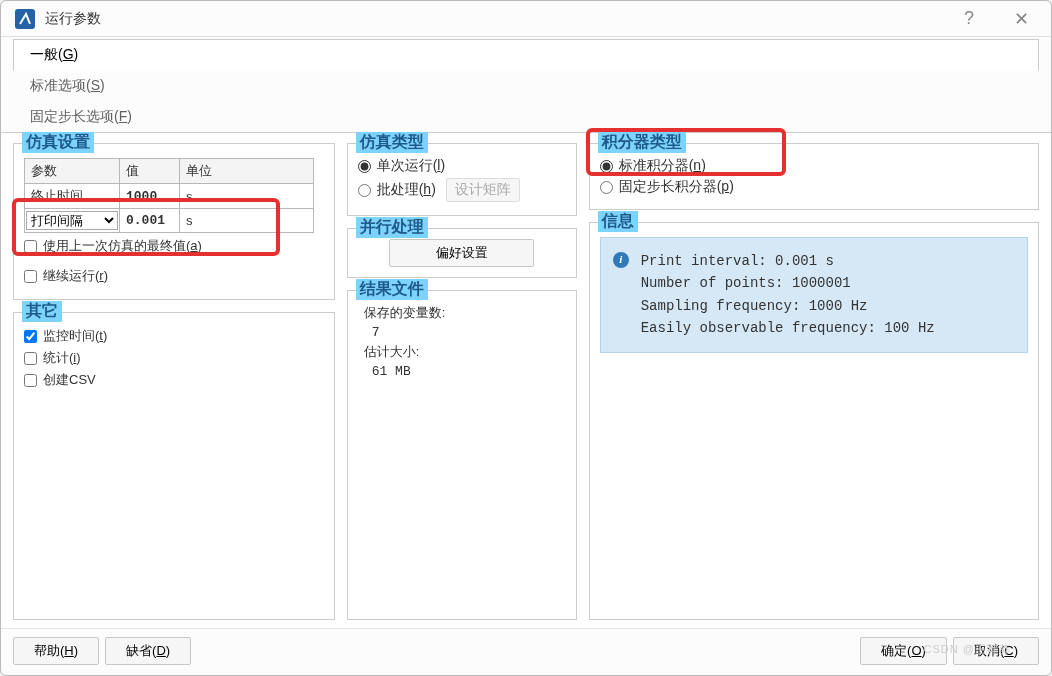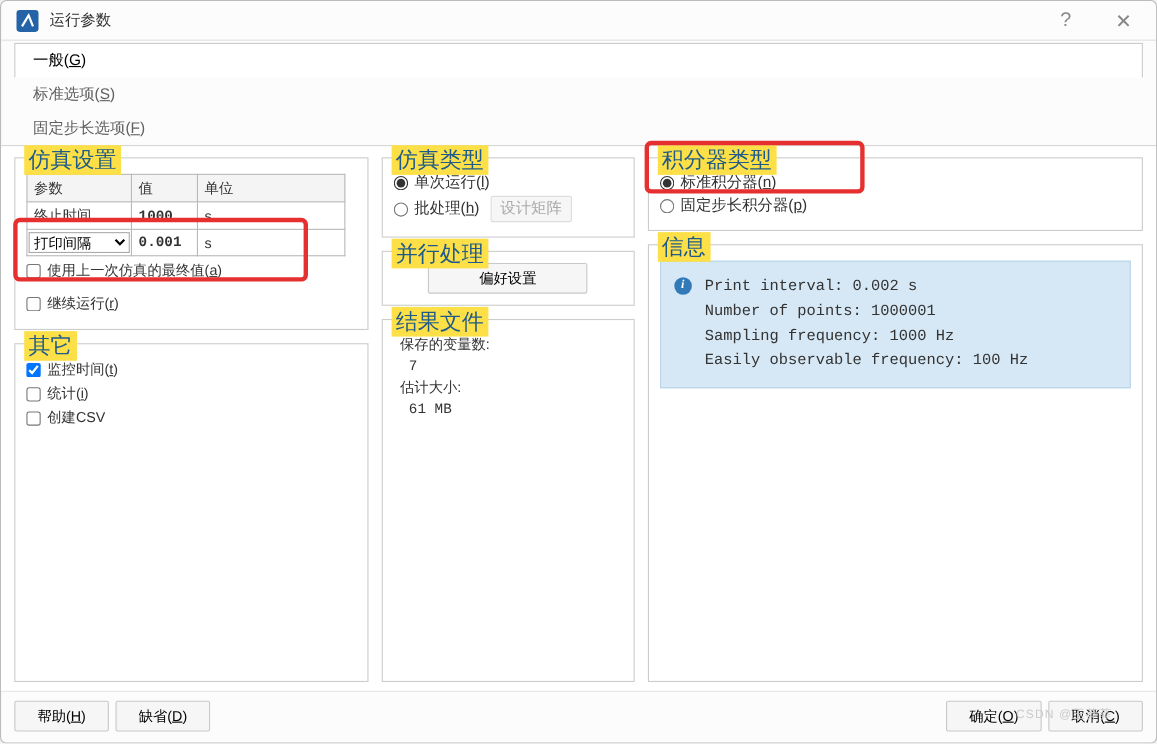--- a/index.html
+++ b/index.html
@@ -80,25 +80,25 @@
   .group {
     border: 1px solid #ccc;
     padding: 10px 10px 10px 10px;
     position: relative;
   }
   .group.flex1 { flex: 1; }
   .group-title {
     position: absolute;
     top: -12px;
     left: 8px;
-    background: #fde047;
+    background: #7dd3fc;
     padding: 0 4px;
     color: #1e5a8a;
-    font-weight: normal;
-    font-size: 20px;
+    font-weight: bold;
+    font-size: 16px;
   }
   table.settings {
     border-collapse: collapse;
     margin-top: 4px;
     width: 100%;
     max-width: 290px;
   }
   table.settings th, table.settings td {
     border: 1px solid #b8b8b8;
     padding: 3px 6px;
@@ -288,21 +288,21 @@
           <span><span>固定步长积分器(</span><span class="u">p</span><span>)</span></span>
         </div>
         <div class="highlight-box" style="left:-4px; top:-16px; width:200px; height:48px;"></div>
       </div>
 
       <div class="group flex1">
         <div class="group-title">信息</div>
         <div class="info-box">
           <div class="info-icon">i</div>
           <div>
-            <div>Print interval: 0.002 s</div>
+            <div>Print interval: 0.001 s</div>
             <div>Number of points: 1000001</div>
             <div>Sampling frequency: 1000 Hz</div>
             <div>Easily observable frequency: 100 Hz</div>
           </div>
         </div>
       </div>
     </div>
   </div>
 
   <div class="footer">

